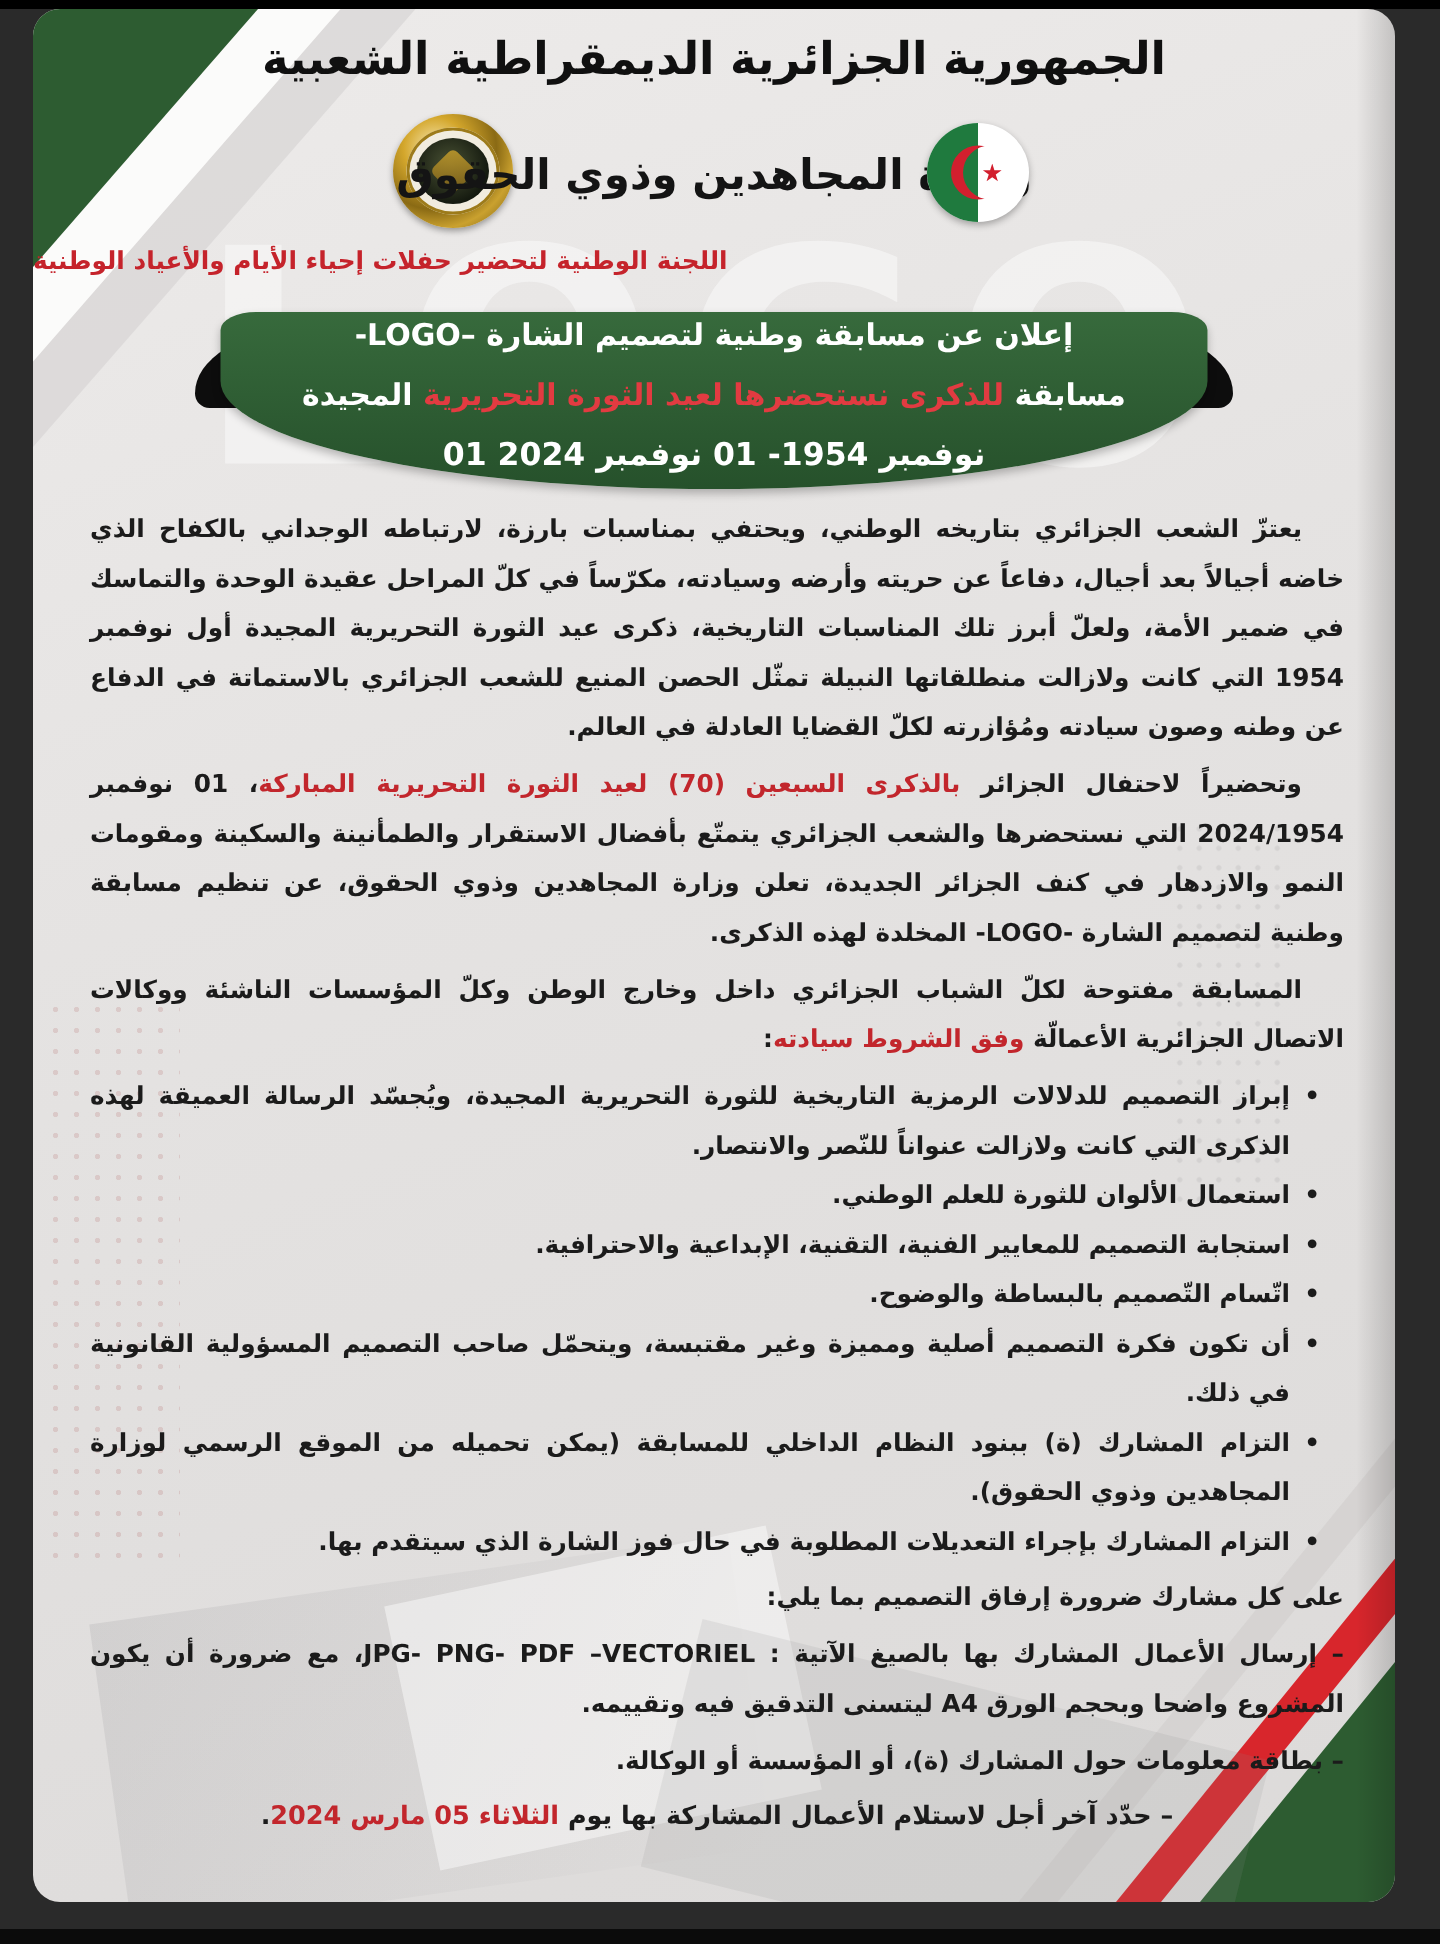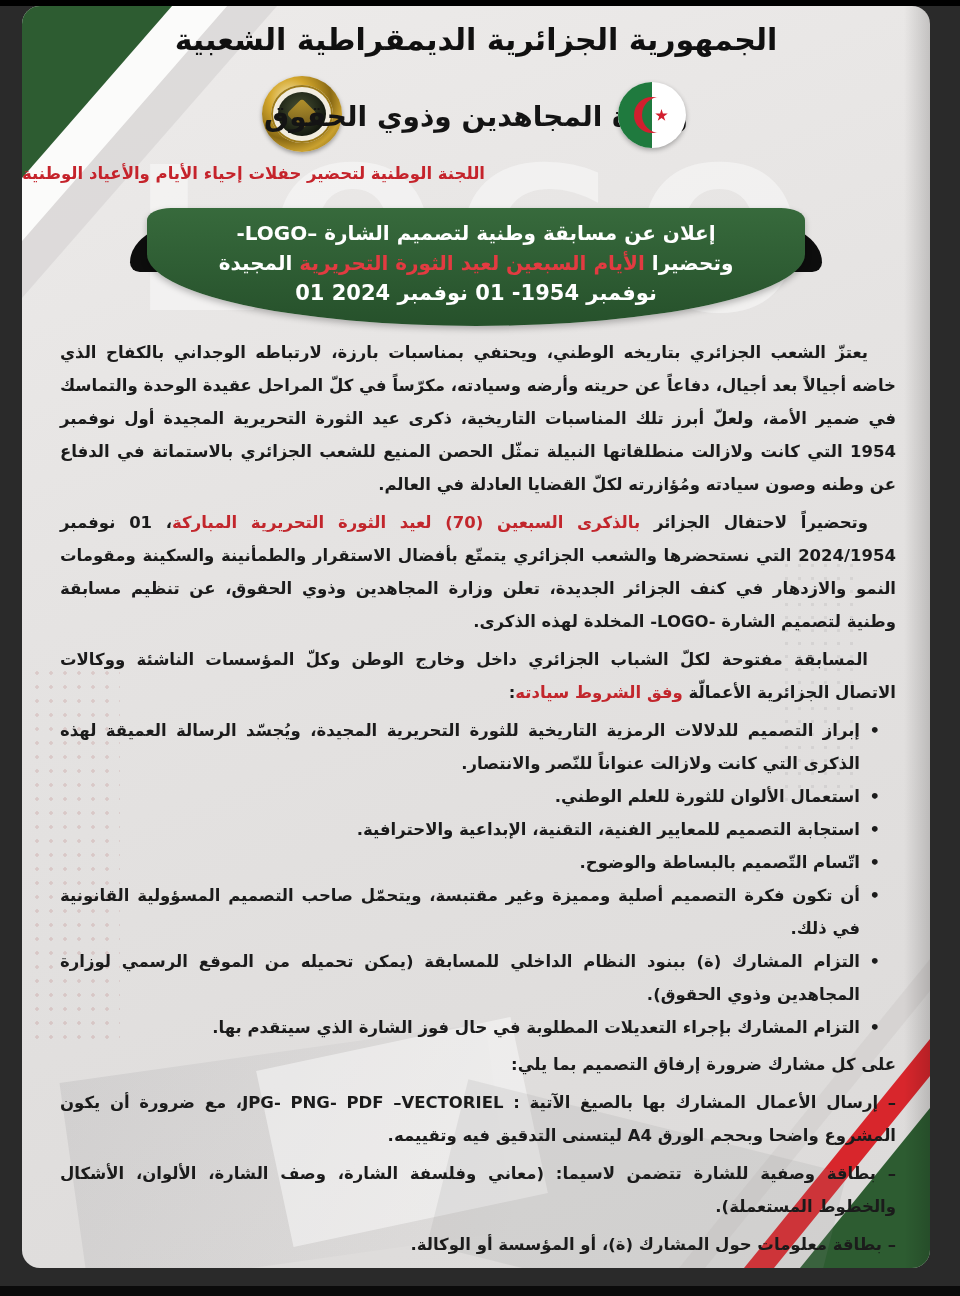--- a/index.html
+++ b/index.html
@@ -70,21 +70,21 @@
            clip-path:polygon(50% 0%,61% 35%,98% 35%,68% 57%,79% 91%,50% 70%,21% 91%,32% 57%,2% 35%,39% 35%);}
 
   
   .banner{position:absolute;left:108px;top:202px;width:692px;height:120px;z-index:2;}
   .fold{position:absolute;top:12px;width:86px;height:52px;background:#0d0d0d;z-index:1;}
   .fold-l{left:0;border-radius:100% 0 0 12px / 100% 0 0 12px;}
   .fold-r{right:0;border-radius:0 100% 12px 0 / 0 100% 12px 0;}
   .ribbon{position:absolute;left:17px;right:17px;top:0;height:110px;z-index:2;
           background:linear-gradient(180deg,#376a3c,#2b5830 70%,#26512b);
           border-radius:24px 24px 50% 50% / 12px 12px 72px 72px;
-          display:flex;flex-direction:column;justify-content:center;align-items:center;
+          display:flex;flex-direction:column;justify-content:space-between;align-items:center;
           color:#fff;font-weight:700;direction:rtl;padding-bottom:8px;box-shadow:0 3px 6px rgba(0,0,0,.25);}
   .ribbon .l1{font-size:20px;line-height:30px;}
   .ribbon .l2{font-size:20px;line-height:30px;}
   .ribbon .l3{font-size:21px;line-height:30px;direction:ltr;}
   .ribbon .red{color:#e23b41;}
 
   
   .content{position:absolute;left:38px;right:34px;top:330px;z-index:3;direction:rtl;
            text-align:justify;color:#1b1b1b;font-size:16.5px;line-height:33px;font-weight:700;}
   .content p{margin:0 0 5px;}
@@ -131,21 +131,21 @@
       <div class="flag-c2"></div>
       <div class="flag-star"></div>
     </div>
     <div class="committee">اللجنة الوطنية لتحضير حفلات إحياء الأيام والأعياد الوطنية</div>
 
     <div class="banner">
       <div class="fold fold-l"></div>
       <div class="fold fold-r"></div>
       <div class="ribbon">
         <div class="l1">إعلان عن مسابقة وطنية لتصميم الشارة –LOGO-</div>
-        <div class="l2"><span>وتحضيرا </span><span class="red">الأيام السبعين لعيد الثورة التحريرية</span><span> المجيدة</span></div>
+        <div class="l2"><span>مسابقة </span><span class="red">للذكرى نستحضرها لعيد الثورة التحريرية</span><span> المجيدة</span></div>
         <div class="l3">01 نوفمبر 1954- 01 نوفمبر 2024</div>
       </div>
     </div>
 
     <div class="content">
       <p class="indent">يعتزّ الشعب الجزائري بتاريخه الوطني، ويحتفي بمناسبات بارزة، لارتباطه الوجداني بالكفاح الذي خاضه أجيالاً بعد أجيال، دفاعاً عن حريته وأرضه وسيادته، مكرّساً في كلّ المراحل عقيدة الوحدة والتماسك في ضمير الأمة، ولعلّ أبرز تلك المناسبات التاريخية، ذكرى عيد الثورة التحريرية المجيدة أول نوفمبر 1954 التي كانت ولازالت منطلقاتها النبيلة تمثّل الحصن المنيع للشعب الجزائري بالاستماتة في الدفاع عن وطنه وصون سيادته ومُؤازرته لكلّ القضايا العادلة في العالم.</p>
       <p class="indent"><span>وتحضيراً لاحتفال الجزائر </span><span class="red">بالذكرى السبعين (70) لعيد الثورة التحريرية المباركة</span><span>، 01 نوفمبر 2024/1954 التي نستحضرها والشعب الجزائري يتمتّع بأفضال الاستقرار والطمأنينة والسكينة ومقومات النمو والازدهار في كنف الجزائر الجديدة، تعلن وزارة المجاهدين وذوي الحقوق، عن تنظيم مسابقة وطنية لتصميم الشارة -LOGO- المخلدة لهذه الذكرى.</span></p>
       <p class="indent"><span>المسابقة مفتوحة لكلّ الشباب الجزائري داخل وخارج الوطن وكلّ المؤسسات الناشئة ووكالات الاتصال الجزائرية الأعمالّة </span><span class="red">وفق الشروط سيادته</span><span>:</span></p>
 
       <div class="bullets">
@@ -153,20 +153,19 @@
         <div class="bullet"><span class="blt">•</span><span>استعمال الألوان للثورة للعلم الوطني.</span></div>
         <div class="bullet"><span class="blt">•</span><span>استجابة التصميم للمعايير الفنية، التقنية، الإبداعية والاحترافية.</span></div>
         <div class="bullet"><span class="blt">•</span><span>اتّسام التّصميم بالبساطة والوضوح.</span></div>
         <div class="bullet"><span class="blt">•</span><span>أن تكون فكرة التصميم أصلية ومميزة وغير مقتبسة، ويتحمّل صاحب التصميم المسؤولية القانونية في ذلك.</span></div>
         <div class="bullet"><span class="blt">•</span><span>التزام المشارك (ة) ببنود النظام الداخلي للمسابقة (يمكن تحميله من الموقع الرسمي لوزارة المجاهدين وذوي الحقوق).</span></div>
         <div class="bullet"><span class="blt">•</span><span>التزام المشارك بإجراء التعديلات المطلوبة في حال فوز الشارة الذي سيتقدم بها.</span></div>
       </div>
 
       <p class="attach">على كل مشارك ضرورة إرفاق التصميم بما يلي:</p>
       <p>– إرسال الأعمال المشارك بها بالصيغ الآتية : JPG- PNG- PDF –VECTORIEL، مع ضرورة أن يكون المشروع واضحا وبحجم الورق A4 ليتسنى التدقيق فيه وتقييمه.</p>
-      <p>– بطاقة وصفية للشارة تتضمن لاسيما: (معاني وفلسفة الشارة، وصف الشارة، الألوان، الأشكال والخطوط المستعملة).</p>
       <p class="dash-center">– بطاقة معلومات حول المشارك (ة)، أو المؤسسة أو الوكالة.</p>
       <p class="deadline"><span>– حدّد آخر أجل لاستلام الأعمال المشاركة بها يوم </span><span class="red">الثلاثاء 05 مارس 2024</span><span>.</span></p>
 
     </div>
 
   </div>
 </div>
 
 </body></html>

